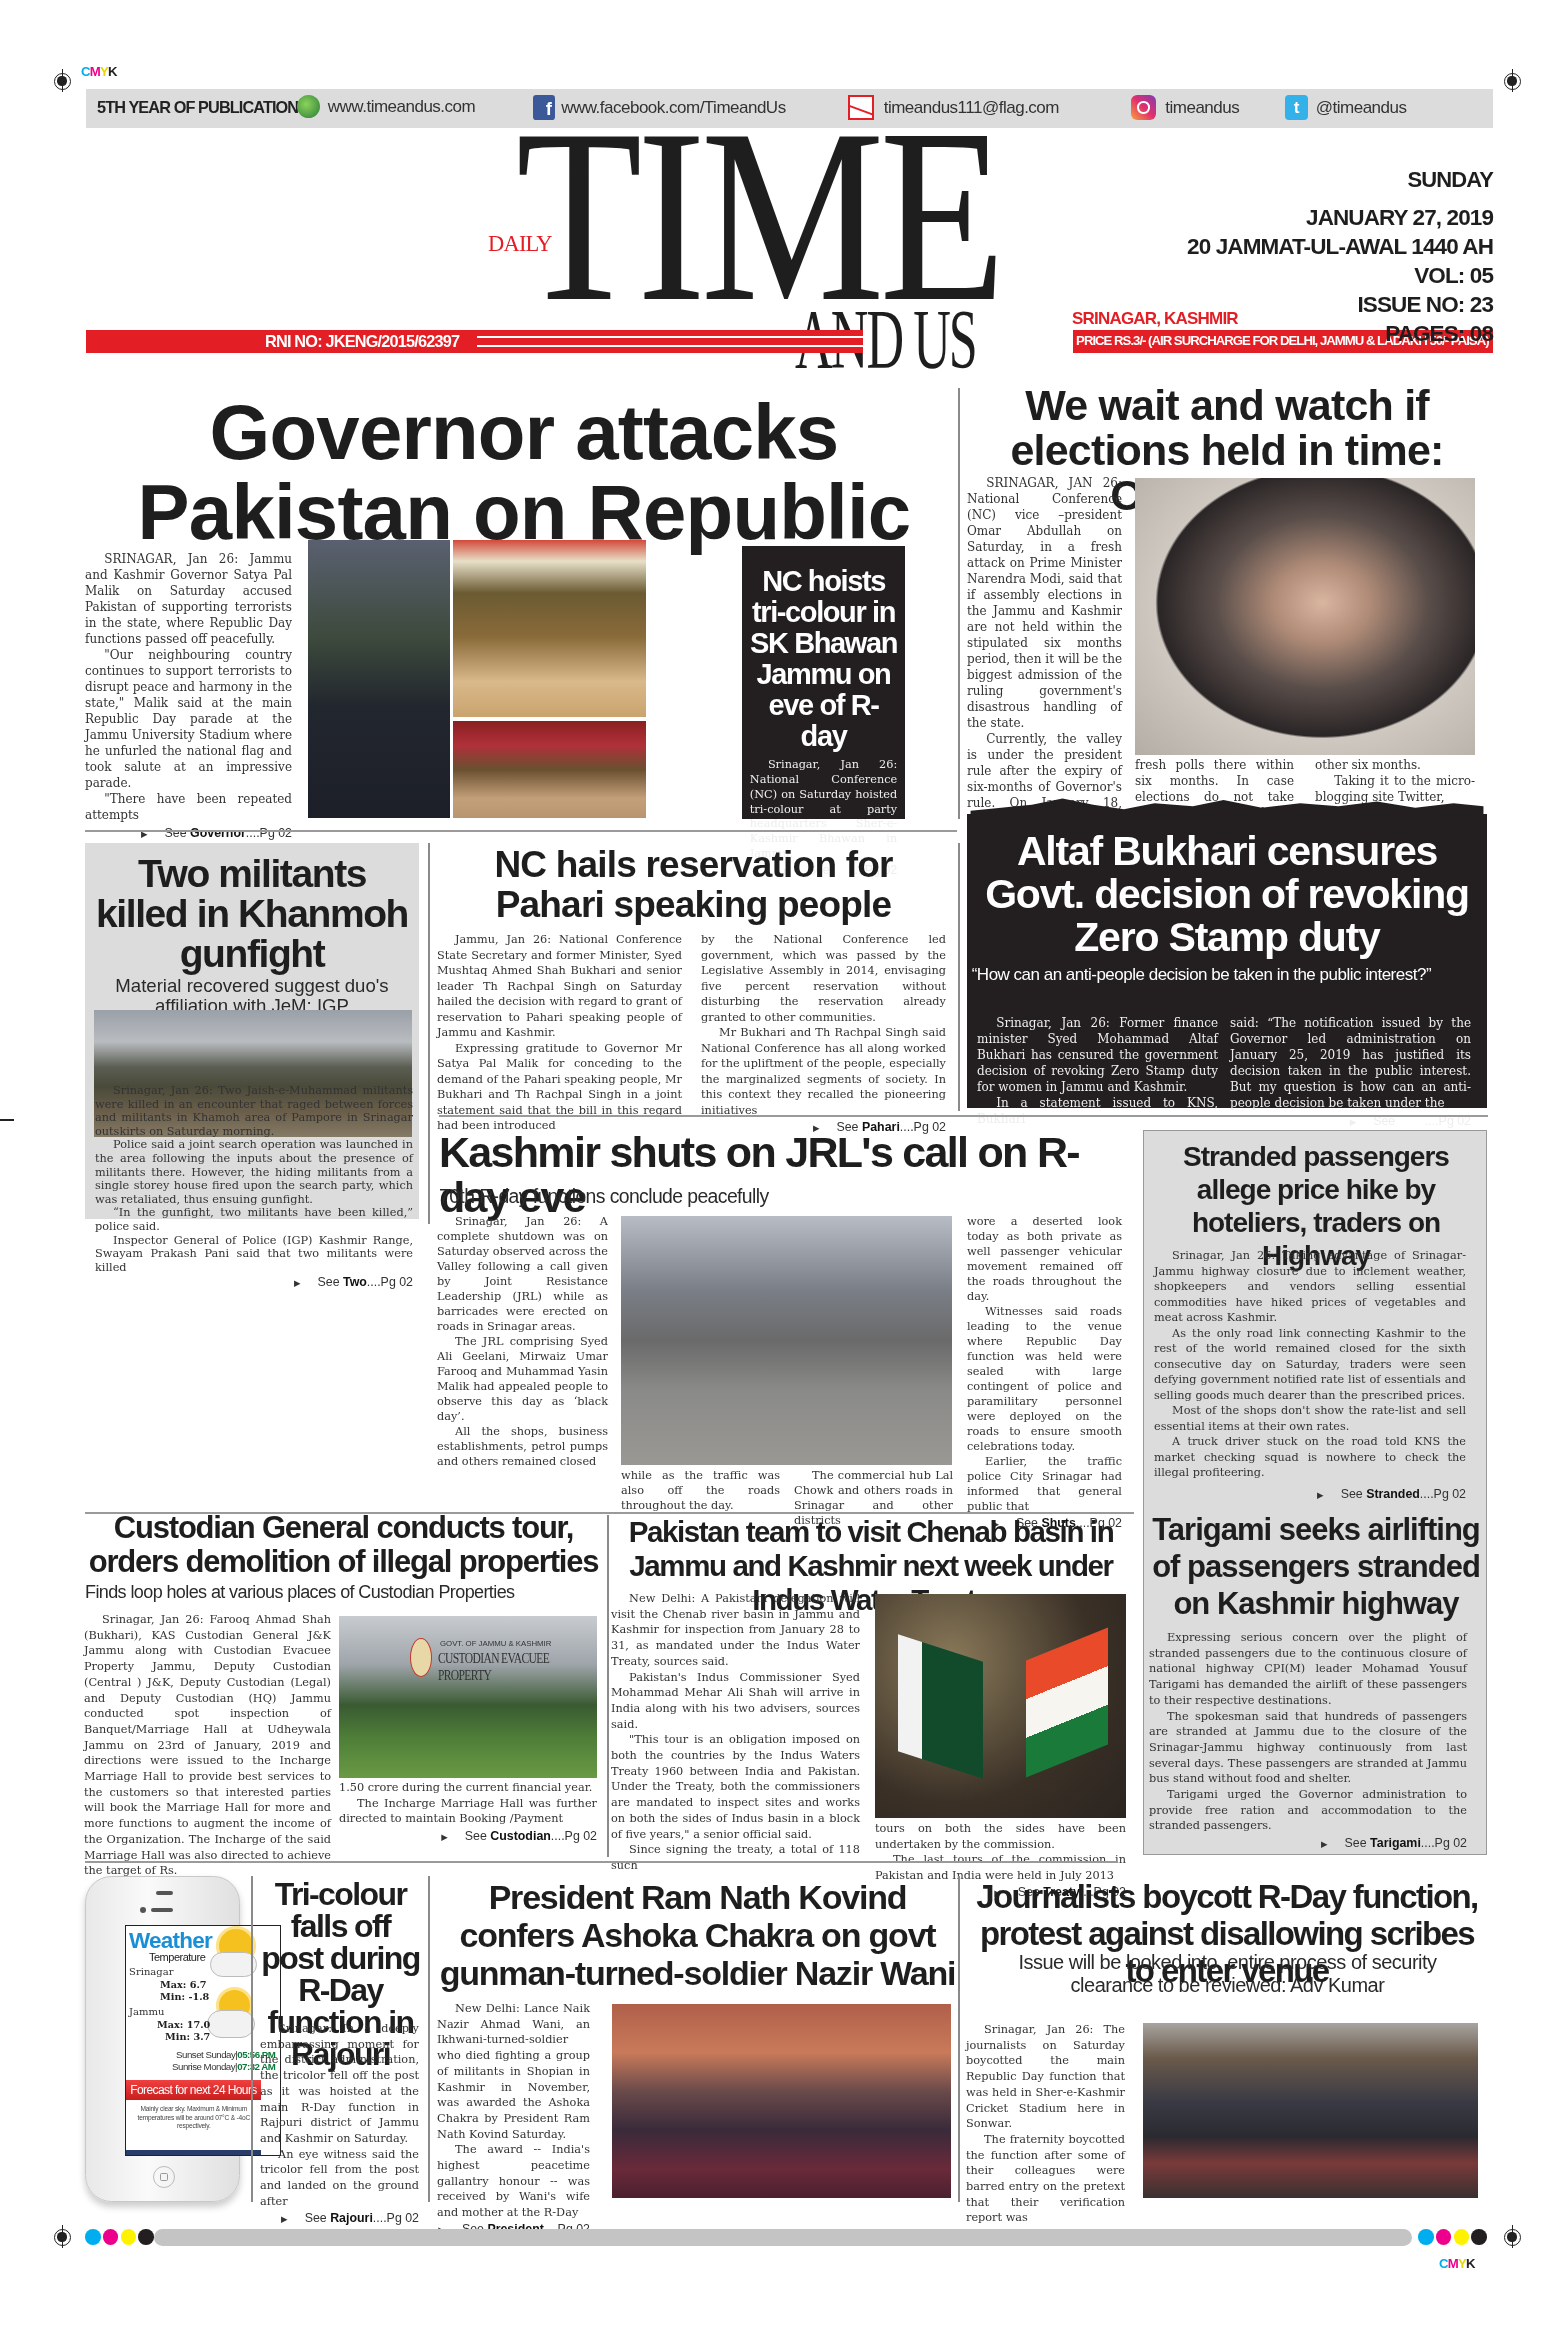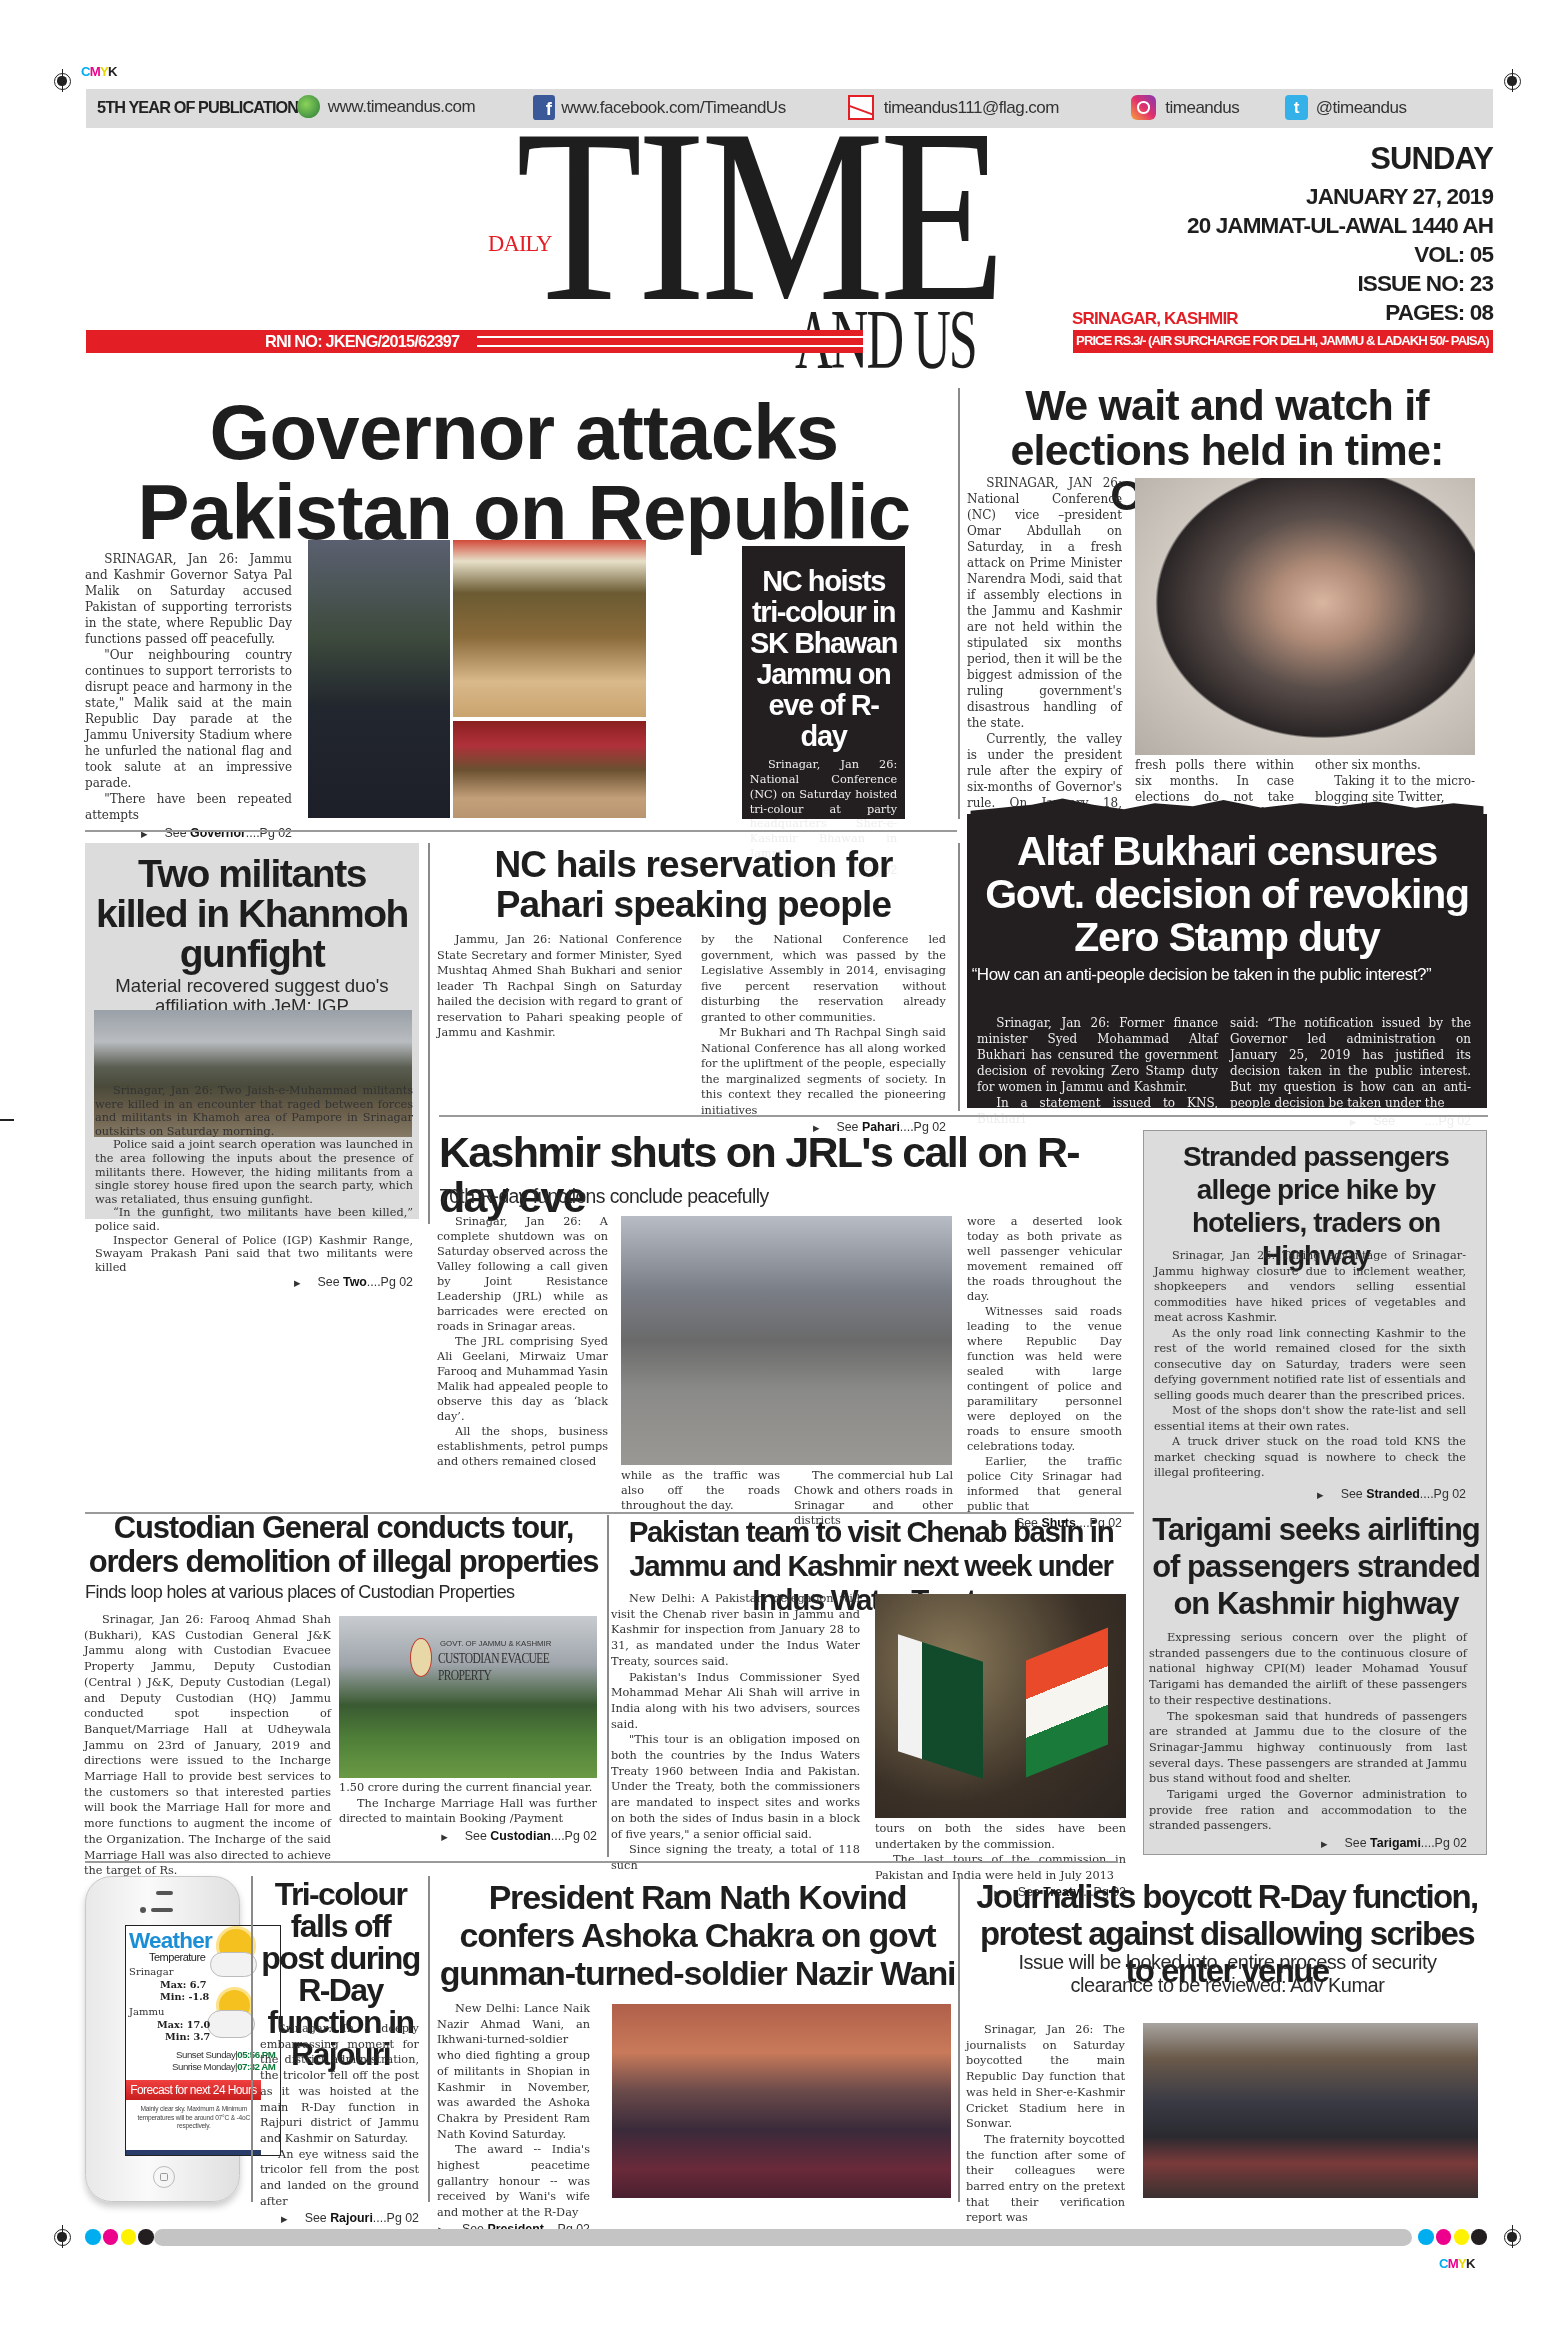--- a/index.html
+++ b/index.html
@@ -73,21 +73,21 @@
 <div class="abs" style="left:86px;top:330px;width:777px;height:23px;">
   <div class="abs" style="left:0;top:0;width:391px;height:23px;background:#e31e24;"></div>
   <div class="abs" style="left:391px;top:0;width:386px;height:23px;background:repeating-linear-gradient(#e31e24 0 6.2px,#fff 6.2px 8.5px);"></div>
   <div class="abs cond" style="left:179px;top:2.3px;font-size:16.3px;color:#fff;font-weight:bold;letter-spacing:-0.8px;">RNI NO: JKENG/2015/62397</div>
 </div>
 <div class="abs" style="left:1073px;top:330px;width:420px;height:23px;background:#e31e24;">
   <div class="abs cond" style="left:3.1px;top:3.1px;font-size:13.2px;color:#fff;font-weight:bold;letter-spacing:-1px;white-space:nowrap;">PRICE RS.3/- (AIR SURCHARGE FOR DELHI, JAMMU &amp; LADAKH 50/- PAISA)</div>
 </div>
 
 <div class="abs cond" style="right:68px;top:141px;text-align:right;color:#1e1e1e;font-weight:bold;letter-spacing:-0.9px;">
-  <div style="font-size:31px;line-height:36px;">SUNDAY</div>
+  <div style="font-size:22px;line-height:36px;margin-top:21px;">SUNDAY</div>
   <div style="font-size:22.5px;line-height:29px;margin-top:4.7px;">JANUARY 27, 2019</div>
   <div style="font-size:22.5px;line-height:29px;">20 JAMMAT-UL-AWAL 1440 AH</div>
   <div style="font-size:22.5px;line-height:29px;">VOL: 05</div>
   <div style="font-size:22.5px;line-height:29px;">ISSUE NO: 23</div>
   <div style="font-size:22.5px;line-height:29px;">PAGES: 08</div>
 </div>
 
 <div class="abs hl" style="left:85px;top:392px;width:878px;font-size:78px;line-height:80px;">
   <div>Governor attacks</div>
   <div>Pakistan on Republic Day</div>
@@ -157,20 +157,21 @@
   <p>Police said a joint search operation was launched in the area following the inputs about the presence of militants there. However, the hiding militants from a single storey house fired upon the search party, which was retaliated, thus ensuing gunfight.</p>
   <p>“In the gunfight, two militants have been killed,” police said.</p>
   <p>Inspector General of Police (IGP) Kashmir Range, Swayam Prakash Pani said that two militants were killed</p>
   <div class="see"><span class="tri">▶</span>See <b>Two</b><span>....Pg 02</span></div>
 </div>
 <div class="rule-v" style="left:428px;top:843px;height:381px;"></div>
 
 <div class="abs hl" style="left:439px;top:845px;width:509px;font-size:37px;line-height:40px;">NC hails reservation for Pahari speaking people</div>
 <div class="abs body-text" style="left:437px;top:932px;width:245px;font-size:11.3px;line-height:15.5px;">
   <p>Jammu, Jan 26: National Conference State Secretary and former Minister, Syed Mushtaq Ahmed Shah Bukhari and senior leader Th Rachpal Singh on Saturday hailed the decision with regard to grant of reservation to Pahari speaking people of Jammu and Kashmir.</p>
+  <p>Expressing gratitude to Governor Mr Satya Pal Malik for conceding to the demand of the Pahari speaking people, Mr Bukhari and Th Rachpal Singh in a joint statement said that the bill in this regard had been introduced</p>
 </div>
 <div class="abs body-text" style="left:701px;top:932px;width:245px;font-size:11.3px;line-height:15.5px;">
   <p style="text-indent:0">by the National Conference led government, which was passed by the Legislative Assembly in 2014, envisaging five percent reservation without disturbing the reservation already granted to other communities.</p>
   <p>Mr Bukhari and Th Rachpal Singh said National Conference has all along worked for the upliftment of the people, especially the marginalized segments of society. In this context they recalled the pioneering initiatives</p>
   <div class="see"><span class="tri">▶</span>See <b>Pahari</b><span>....Pg 02</span></div>
 </div>
 <div class="rule-v" style="left:958px;top:843px;height:268px;"></div>
 <div class="rule-h" style="left:439px;top:1115px;width:1049px;"></div>
 
 <div class="abs hl" style="left:439px;top:1130px;width:687px;font-size:43px;line-height:45px;text-align:left;letter-spacing:-1.7px;">Kashmir shuts on JRL's call on R-day eve</div>

